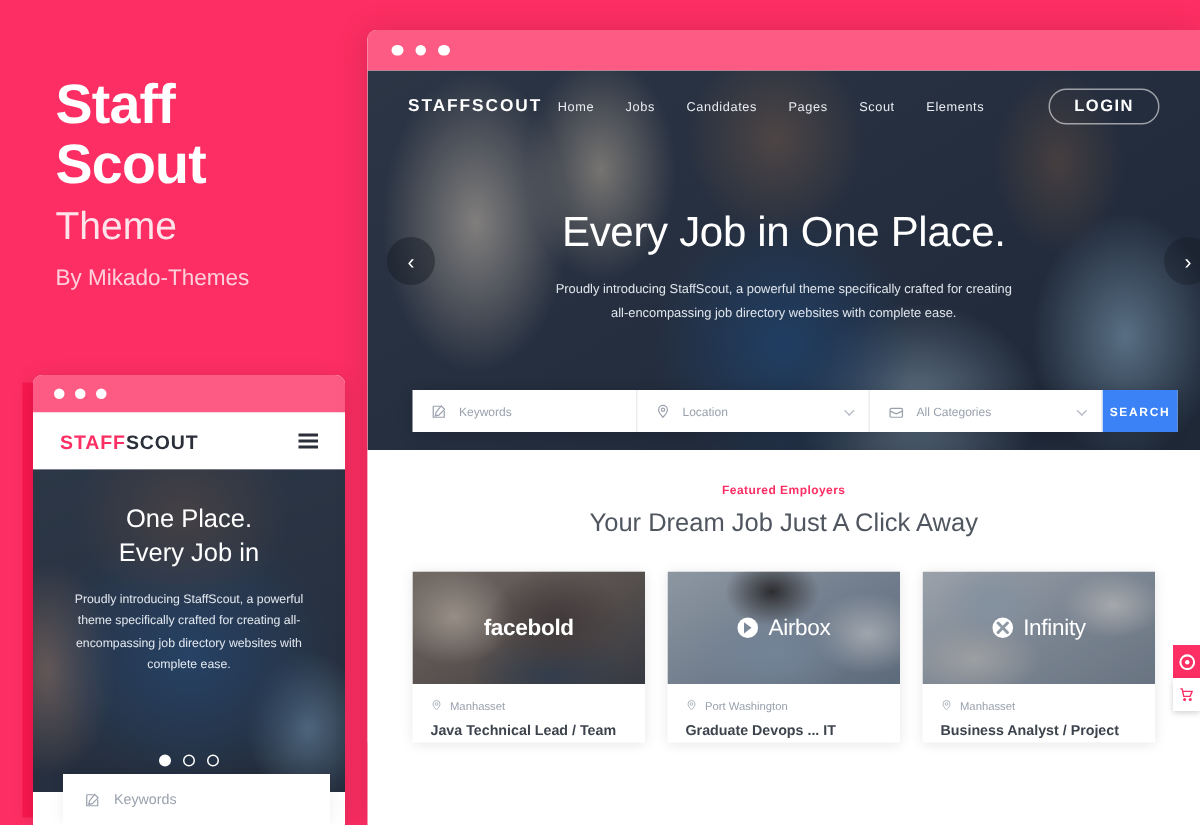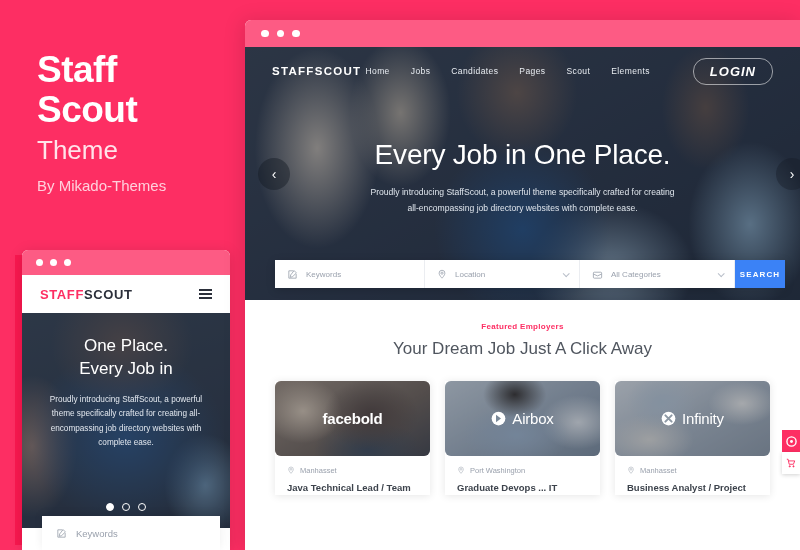--- a/index.html
+++ b/index.html
@@ -132,21 +132,21 @@
   }
   .navlinks {
     margin-left: auto; display: flex; align-items: center; gap: 21px;
   }
   .navlinks a {
     font-size: 8.5px; color: #e9edf2; text-decoration: none; letter-spacing: .4px;
   }
   .login-btn {
     margin-left: 22px; border: 1px solid rgba(255,255,255,.55);
     border-radius: 13px; padding: 5px 16px;
-    font-size: 13px; color: #fff; letter-spacing: 1px; font-weight: 600; font-style: italic;
+    font-size: 11px; color: #fff; letter-spacing: 1px; font-weight: 600;
   }
   .hero-body {
     position: relative; z-index: 3; flex: 1;
     display: flex; flex-direction: column; justify-content: center;
     text-align: center; color: #fff; padding: 0 80px 40px;
   }
   .hero-h { font-size: 28px; font-weight: 300; letter-spacing: -.2px; }
   .hero-p {
     margin-top: 14px; font-size: 8.6px; line-height: 1.85; color: #dfe5ec;
     padding: 0 42px;
@@ -196,21 +196,21 @@
     text-align: center; color: #50565f; font-size: 17px;
     font-weight: 400; margin-top: 8px;
   }
   .cards { display: flex; gap: 15px; margin-top: 22px; }
   .card {
     width: 160px; background: #fff;
     box-shadow: 0 1px 8px rgba(0,0,0,.10);
   }
   .card-img {
     height: 75px; position: relative; overflow: hidden;
-    display: flex; align-items: center; justify-content: center; border-radius: 6px;
+    display: flex; align-items: center; justify-content: center;
   }
   .card-img .ph { position: absolute; inset: 0; }
   .ph1 {
     background:
       radial-gradient(ellipse 45% 70% at 62% 45%, #4d3b33 0%, rgba(77,59,51,0) 68%),
       radial-gradient(ellipse 35% 60% at 18% 40%, #d9c5ae 0%, rgba(217,197,174,0) 72%),
       radial-gradient(ellipse 50% 55% at 60% 92%, #36414f 0%, rgba(54,65,79,0) 70%),
       linear-gradient(150deg,#9d8977 0%,#6a5a4e 60%,#3c3b40 100%);
   }
   .ph2 {

